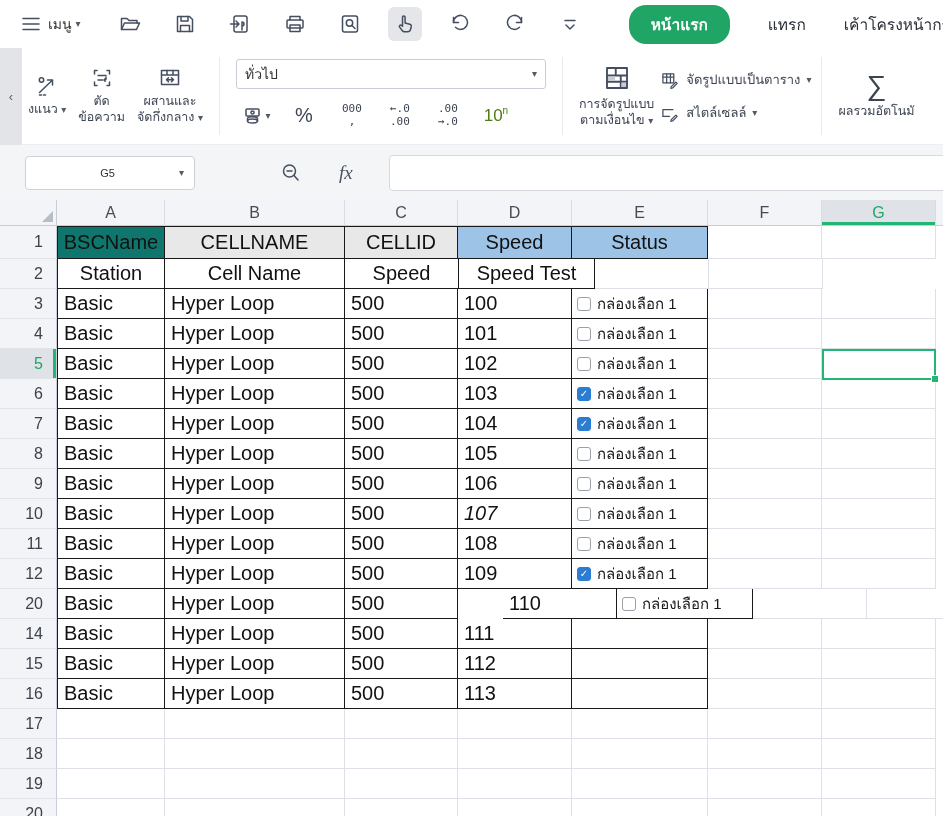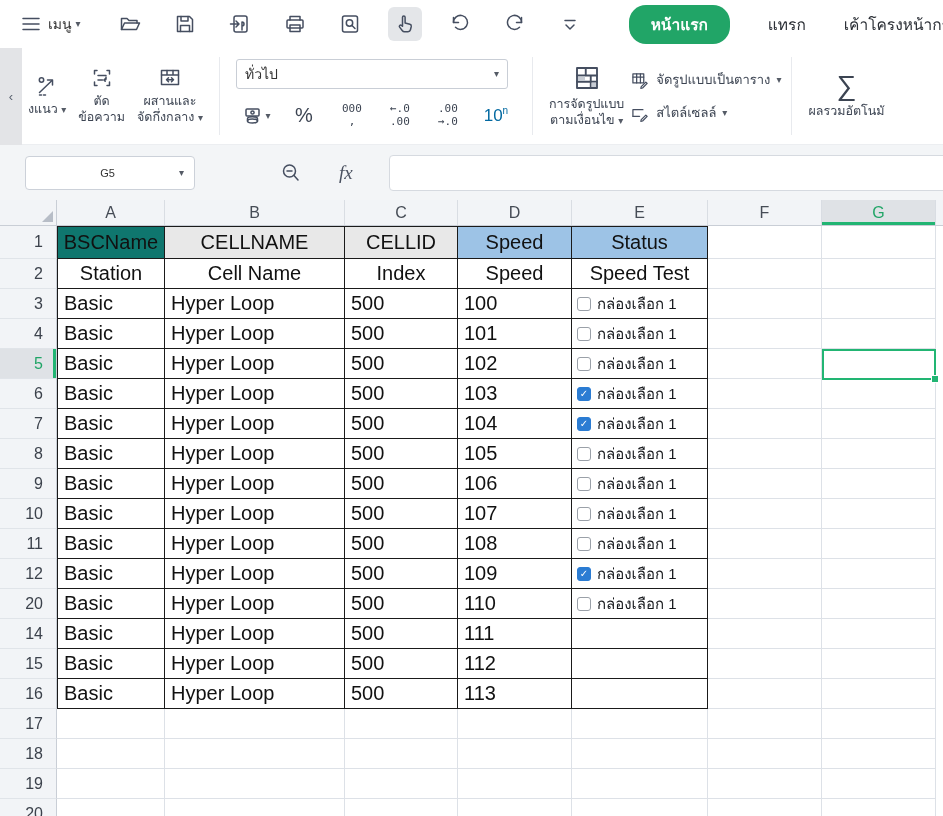--- a/index.html
+++ b/index.html
@@ -21,27 +21,27 @@
   .tab.active{background:#21a567;color:#fff;padding:7px 22px;border-radius:17px;font-weight:bold;}
 
   
   .ribbon{height:97px;background:#fff;border-bottom:1px solid #eceef1;display:flex;align-items:stretch;padding-left:22px;position:relative;}
   .collapse-strip{position:absolute;left:0;top:0;width:22px;height:97px;background:#e3e4e7;display:flex;align-items:center;justify-content:center;color:#5a626f;font-size:13px;cursor:pointer;}
   .rgroup{display:flex;align-items:center;}
   .rbtn{display:flex;flex-direction:column;align-items:center;justify-content:center;gap:4px;padding:4px 6px;cursor:pointer;}
   .rbtn .lbl{font-size:12.5px;color:#3c4452;line-height:1.25;text-align:center;white-space:nowrap;}
   .rdiv{width:1px;background:#e8eaee;margin:9px 10px;}
   .numcol{display:flex;flex-direction:column;justify-content:center;gap:9px;padding:0 6px;}
-  .numfmt{width:272px;height:30px;border:1px solid #c9ced6;border-radius:3px;display:flex;align-items:center;padding:0 8px;font-size:14px;color:#333;cursor:pointer;}
+  .numfmt{width:310px;height:30px;border:1px solid #c9ced6;border-radius:3px;display:flex;align-items:center;padding:0 8px;font-size:14px;color:#333;cursor:pointer;}
   .numfmt .sp{flex:1;}
   .numrow{display:flex;align-items:center;gap:8px;}
   .nbtn{display:flex;align-items:center;justify-content:center;min-width:40px;height:36px;cursor:pointer;color:#3c4452;}
   .nbtn .big{font-size:20px;}
   .stack{display:flex;flex-direction:column;align-items:center;line-height:1.15;font-size:11px;color:#3c4452;font-family:"DejaVu Sans Mono",monospace;}
-  .sci{font-size:17px;color:#0369a1;}
+  .sci{font-size:17px;color:#4d7c0f;}
   .sci sup{font-size:10px;}
   .stylecol{display:flex;flex-direction:column;justify-content:center;gap:12px;}
   .srow{display:flex;align-items:center;gap:6px;font-size:13px;color:#3c4452;cursor:pointer;white-space:nowrap;}
   .sigma{font-size:28px;color:#3c4452;line-height:1;}
 
   
   .fbar{height:55px;background:#f3f5f7;display:flex;align-items:center;}
   .namebox{width:170px;height:34px;background:#fff;border:1px solid #ccd1d9;border-radius:4px;margin-left:25px;display:flex;align-items:center;padding:0 10px;cursor:pointer;}
   .namebox .nb-val{flex:1;text-align:center;font-size:11px;color:#333;}
   .fx{font-style:italic;font-family:"Liberation Serif","DejaVu Serif",serif;font-size:19px;color:#4a5160;margin-left:36px;cursor:pointer;}
@@ -316,21 +316,20 @@
           <div class="cell tb tb-t c-center" style="width: 114px; background: rgb(157, 195, 230);">Speed</div>
           <div class="cell tb tb-t c-center" style="width: 136px; background: rgb(157, 195, 230);">Status</div>
           <div class="cell" style="width: 114px;"></div>
           <div class="cell" style="width: 114px;"></div>
           <div class="filler"></div>
         </div>
         <div class="grow">
           <div class="rowh">2</div>
           <div class="cell tb tb-l c-center" style="width: 108px;">Station</div>
           <div class="cell tb c-center" style="width: 180px;">Cell Name</div>
-          <div class="cell tb c-center" style="width: 113px;">Index</div>
           <div class="cell tb c-center" style="width: 114px;">Speed</div>
           <div class="cell tb c-center" style="width: 136px;">Speed Test</div>
           <div class="cell" style="width: 114px;"></div>
           <div class="cell" style="width: 114px;"></div>
           <div class="filler"></div>
         </div>
         <div class="grow">
           <div class="rowh">3</div>
           <div class="cell tb tb-l c-left" style="width: 108px;">Basic</div>
           <div class="cell tb c-left" style="width: 180px;">Hyper Loop</div>
@@ -440,21 +439,21 @@
           </div>
           <div class="cell" style="width: 114px;"></div>
           <div class="cell" style="width: 114px;"></div>
           <div class="filler"></div>
         </div>
         <div class="grow">
           <div class="rowh">10</div>
           <div class="cell tb tb-l c-left" style="width: 108px;">Basic</div>
           <div class="cell tb c-left" style="width: 180px;">Hyper Loop</div>
           <div class="cell tb c-left" style="width: 113px;">500</div>
-          <div class="cell tb c-left" style="width: 114px;">107</div>
+          <div class="cell tb c-left" style="width: 114px; font-style: italic;">107</div>
           <div class="cell tb" style="width: 136px;">
             <span class="cbwrap">
               <span class="cb"></span>
               <span class="cb-label">กล่องเลือก 1</span>
             </span>
           </div>
           <div class="cell" style="width: 114px;"></div>
           <div class="cell" style="width: 114px;"></div>
           <div class="filler"></div>
         </div>
@@ -488,21 +487,21 @@
           </div>
           <div class="cell" style="width: 114px;"></div>
           <div class="cell" style="width: 114px;"></div>
           <div class="filler"></div>
         </div>
         <div class="grow">
           <div class="rowh">20</div>
           <div class="cell tb tb-l c-left" style="width: 108px;">Basic</div>
           <div class="cell tb c-left" style="width: 180px;">Hyper Loop</div>
           <div class="cell tb c-left" style="width: 113px;">500</div>
-          <div class="cell tb c-left" style="width: 114px;">110</div>
+          <div class="cell tb c-left" style="width: 114px; margin-left: 45px;">110</div>
           <div class="cell tb" style="width: 136px;">
             <span class="cbwrap">
               <span class="cb"></span>
               <span class="cb-label">กล่องเลือก 1</span>
             </span>
           </div>
           <div class="cell" style="width: 114px;"></div>
           <div class="cell" style="width: 114px;"></div>
           <div class="filler"></div>
         </div>

